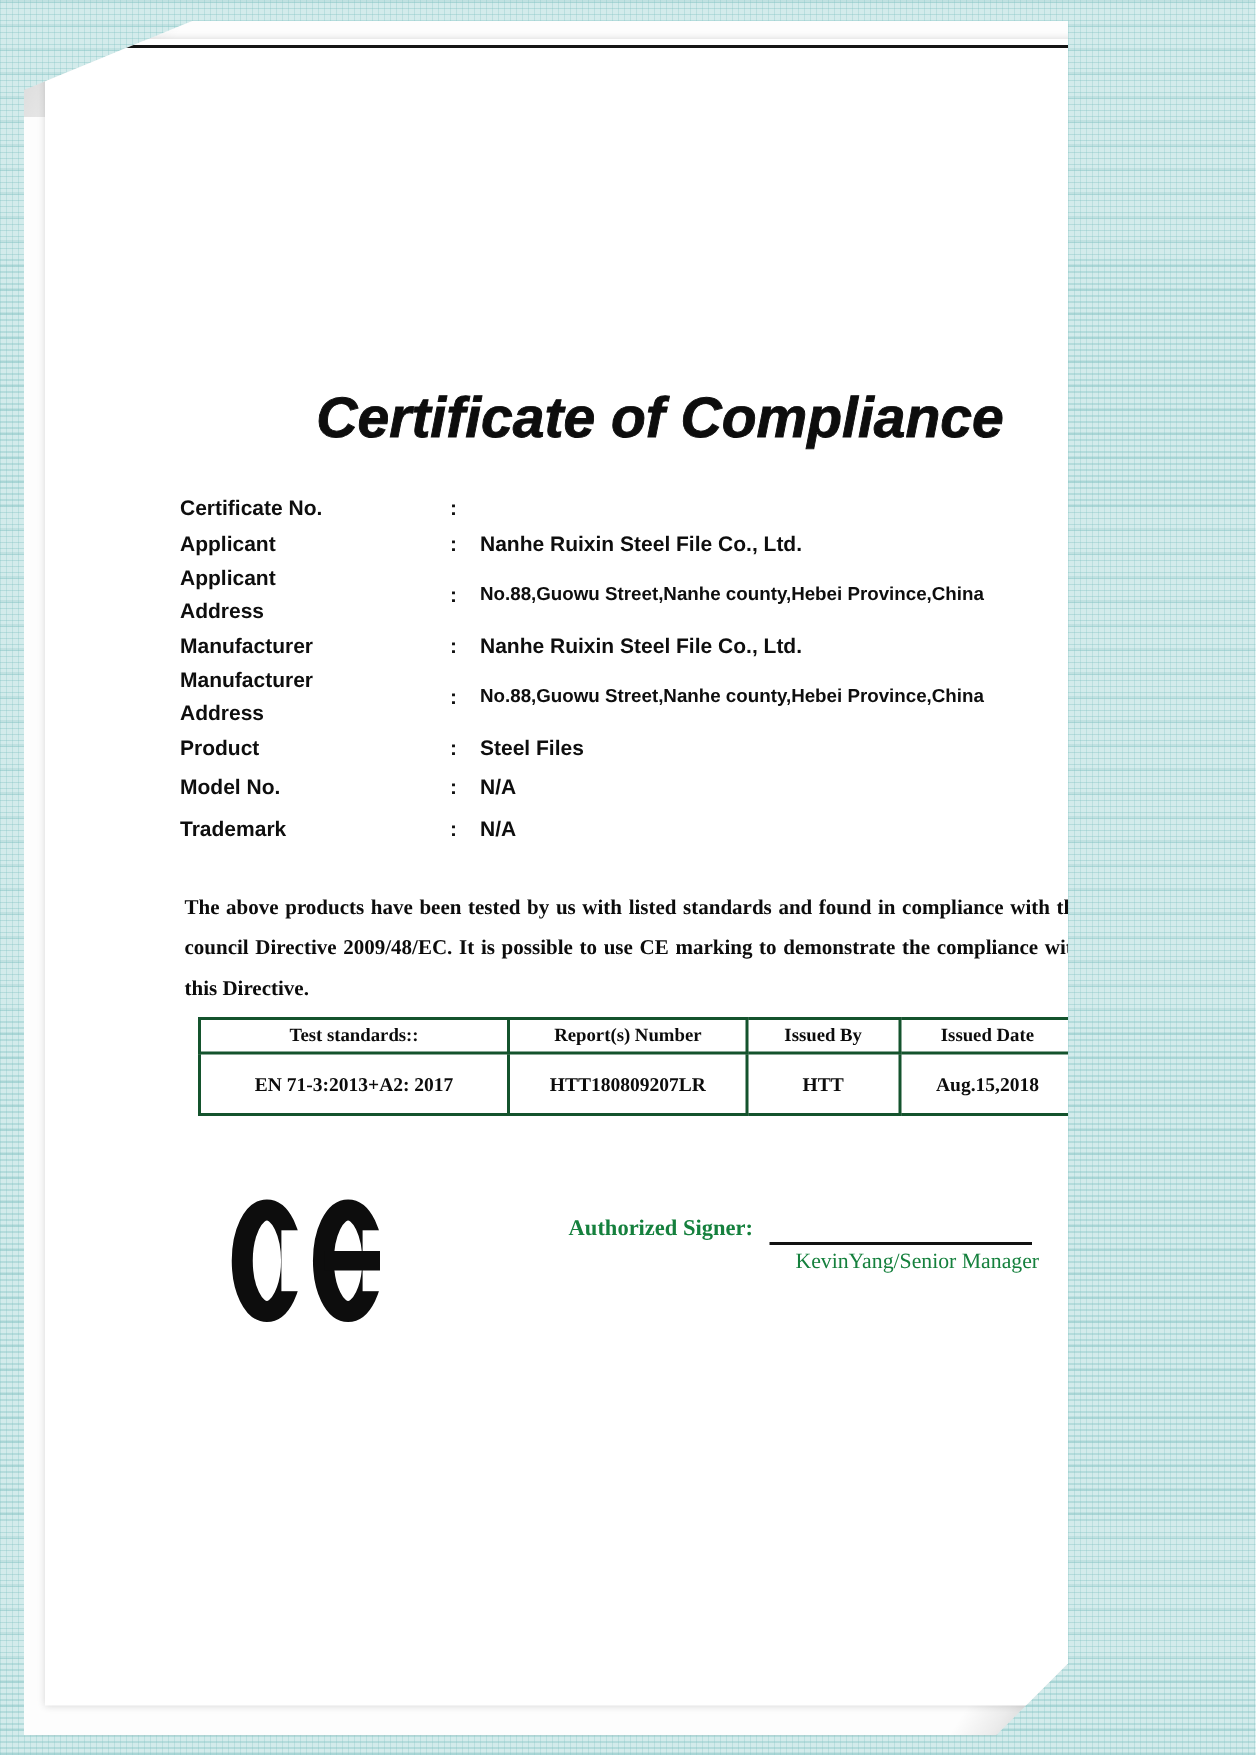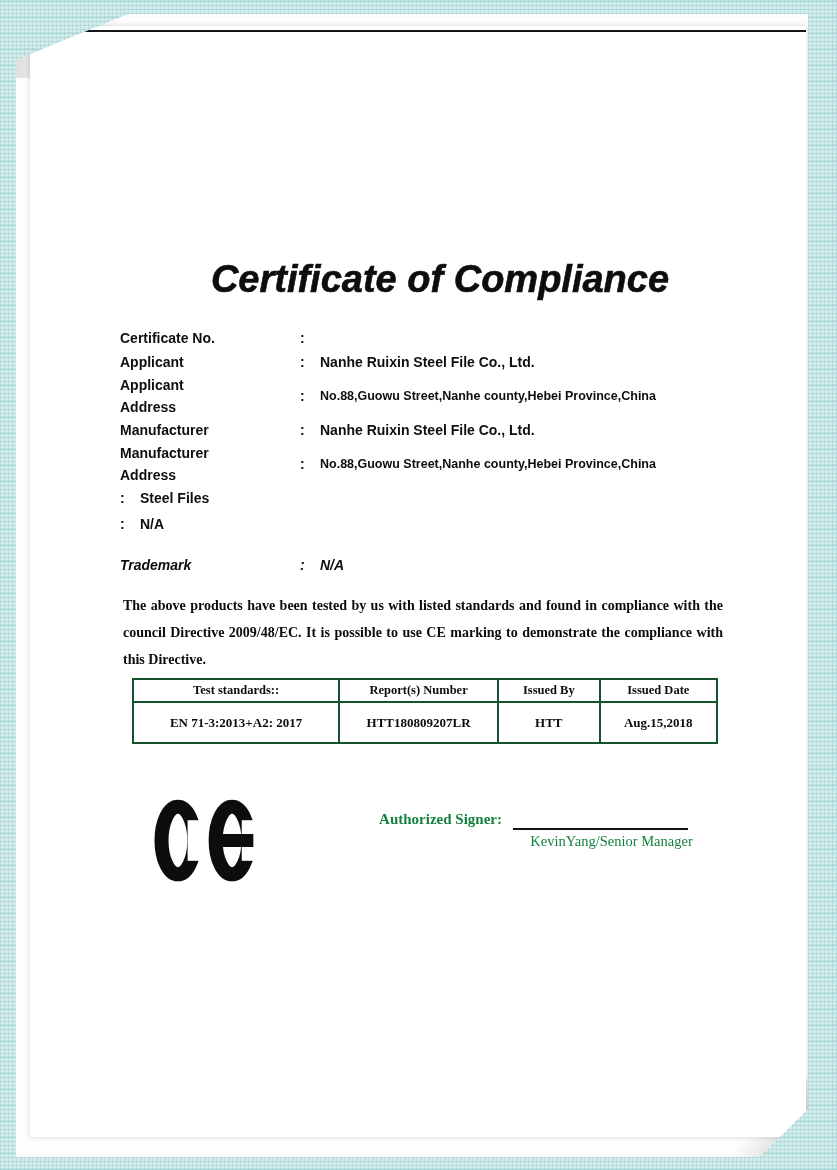--- a/index.html
+++ b/index.html
@@ -11,21 +11,21 @@
     background-color:#d3ebeb;
     background-image:
       repeating-linear-gradient(0deg,  rgba(130,195,195,.38) 0 1px, transparent 1px 4px),
       repeating-linear-gradient(90deg, rgba(130,195,195,.30) 0 1px, transparent 1px 4px),
       repeating-linear-gradient(0deg,  rgba(110,180,180,.18) 0 2px, transparent 2px 16px);
     overflow:hidden;
   }
 
   
   .sheet {
-    position:absolute; left:16px; top:14px; width:792px; height:1143px;
+    position:absolute; left:16px; top:14px; width:696px; height:1143px;
     background:#fdfdfd;
     clip-path: polygon(112px 0, 100% 0, 100% calc(100% - 48px), calc(100% - 48px) 100%, 0 100%, 0 46px);
     box-shadow: 3px 4px 10px rgba(0,0,0,.3);
   }
   .fold-tl {
     position:absolute; left:0; top:0; width:140px; height:64px;
     background:linear-gradient(118deg, rgba(0,0,0,.16), rgba(0,0,0,.04) 45%, transparent 62%);
   }
   .fold-br {
     position:absolute; right:0; bottom:0; width:78px; height:78px;
@@ -46,21 +46,21 @@
     font-family:"Liberation Sans", sans-serif;
     font-size:38px; font-weight:bold; font-style:italic;
     letter-spacing:0px; color:#0d0d0d;
     -webkit-text-stroke:0.6px #0d0d0d;
   }
 
   
   .fields { position:absolute; left:90px; top:300px; width:630px; }
   .frow { display:flex; align-items:center; min-height:24px; }
   .frow.tall { min-height:44px; }
-  .frow.m2 { margin-top:2px; } .frow.m4 { margin-top:17px;font-style:italic; }
+  .frow.m2 { margin-top:2px; } .frow.m4 { margin-top:4px; }
   .flabel {
     width:180px; font-size:14px; font-weight:bold; line-height:22px;
     white-space:pre-line; color:#0e0e0e;
   }
   .fcolon { width:20px; font-size:14px; font-weight:bold; }
   .fvalue { flex:1; font-size:14px; font-weight:bold; color:#0e0e0e; }
   .fvalue.small { font-size:12.5px; }
 
   
   .statement {
@@ -130,24 +130,26 @@
         <span class="fcolon">:</span>
         <span class="fvalue">Nanhe Ruixin Steel File Co., Ltd.</span>
       </div>
       <div class="frow tall">
         <span class="flabel">Manufacturer
 Address</span>
         <span class="fcolon">:</span>
         <span class="fvalue small">No.88,Guowu Street,Nanhe county,Hebei Province,China</span>
       </div>
       <div class="frow">
+        <span class="flabel">Product</span>
         <span class="fcolon">:</span>
         <span class="fvalue">Steel Files</span>
       </div>
       <div class="frow m2">
+        <span class="flabel">Model No.</span>
         <span class="fcolon">:</span>
         <span class="fvalue">N/A</span>
       </div>
       <div class="frow m4">
         <span class="flabel">Trademark</span>
         <span class="fcolon">:</span>
         <span class="fvalue">N/A</span>
       </div>
     </div>
 

